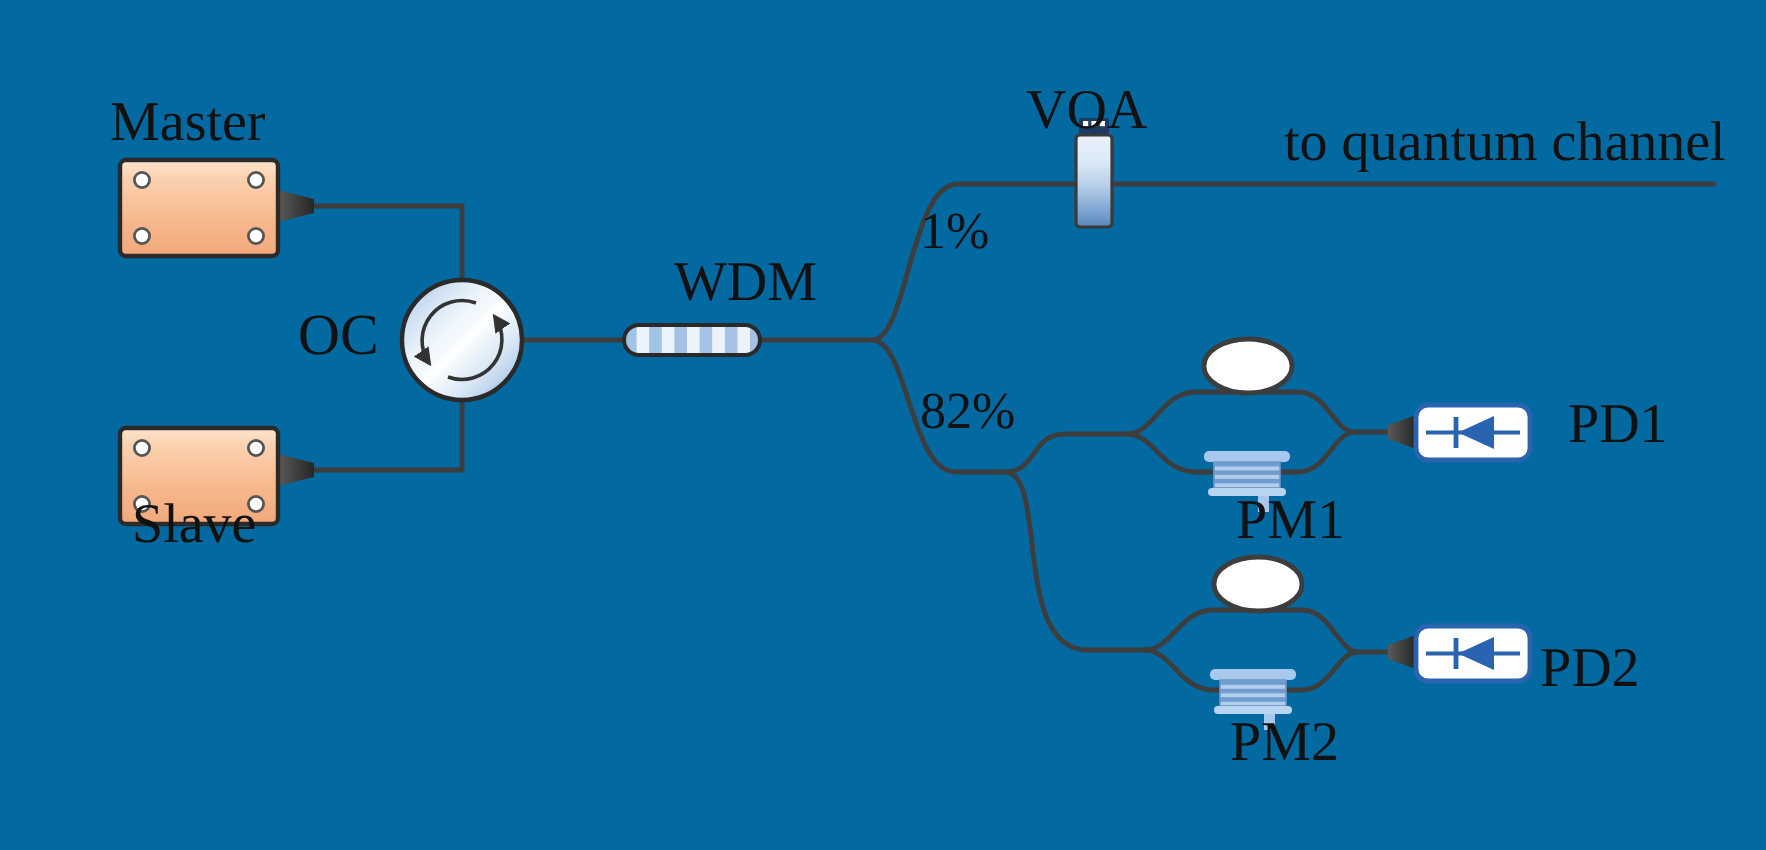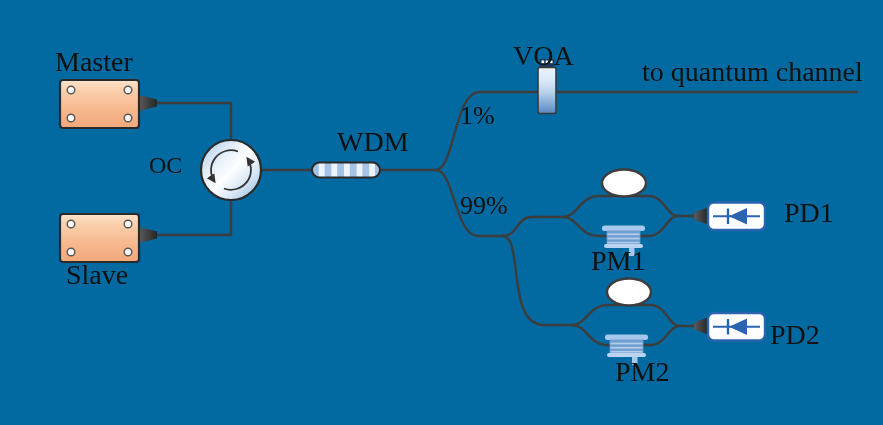--- a/index.html
+++ b/index.html
@@ -6,21 +6,21 @@
   .canvas{
     position:relative;width:883px;height:425px;background:#0369a1;
     font-family:Liberation Serif, serif;overflow:hidden;
   }
   .canvas svg{position:absolute;left:0;top:0;}
   .lbl{
     position:absolute;color:#111;font-size:28px;line-height:1.05;
     white-space:nowrap;user-select:none;
   }
   .lbl.small{font-size:26px;}
-  .lbl.big{font-size:24px;}
+  .lbl.big{font-size:29px;}
 </style>
 </head>
 <body>
 
 <div class="canvas">
 
   <svg width="883" height="425" viewBox="0 0 883 425">
     <defs>
       <linearGradient id="laserGrad" x1="0" y1="0" x2="0" y2="1">
         <stop offset="0" stop-color="#fde4ce"></stop>
@@ -148,25 +148,25 @@
       <rect x="708" y="313" width="57" height="27.5" rx="6" fill="#ffffff" stroke="#2a64b0" stroke-width="2.4"></rect>
       <g stroke="#2a64b0">
         <line x1="713" y1="326.7" x2="760" y2="326.7" stroke-width="2"></line>
         <line x1="728" y1="319" x2="728" y2="334.5" stroke-width="2.4"></line>
         <polygon points="747,318.5 747,335 729,326.7" fill="#2a64b0" stroke="none"></polygon>
       </g>
     </g>
   </svg>
 
   <div class="lbl" style="left:55px;top:47px;">Master</div>
-  <div class="lbl" style="left:66px;top:260px;">Slave</div>
+  <div class="lbl" style="left:66px;top:248px;">Slave</div>
   <div class="lbl big" style="left:149px;top:153px;">OC</div>
   <div class="lbl" style="left:301px;top:127px;margin-left:36px;">WDM</div>
   <div class="lbl" style="left:513px;top:41px;">VOA</div>
   <div class="lbl small" style="left:460px;top:102px;">1%</div>
-  <div class="lbl small" style="left:460px;top:192px;">99%</div>
+  <div class="lbl small" style="left:460px;top:192px;">82%</div>
   <div class="lbl" style="left:598px;top:57px;margin-left:44px;">to quantum channel</div>
-  <div class="lbl" style="left:591px;top:246px;">PM1</div>
+  <div class="lbl" style="left:618px;top:246px;">PM1</div>
   <div class="lbl" style="left:599px;top:357px;margin-left:16px;">PM2</div>
   <div class="lbl" style="left:772px;top:198px;margin-left:12px;">PD1</div>
   <div class="lbl" style="left:770px;top:320px;">PD2</div>
 
 </div>
 
 </body></html>

